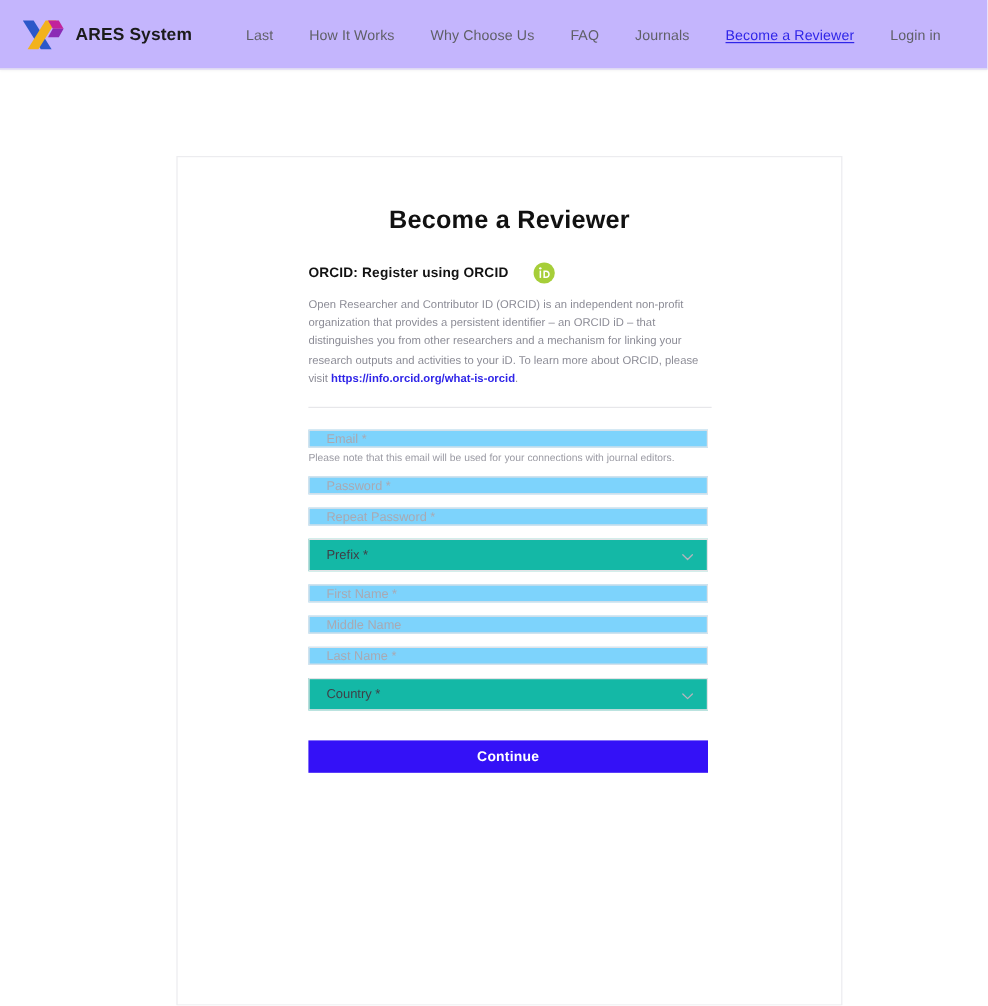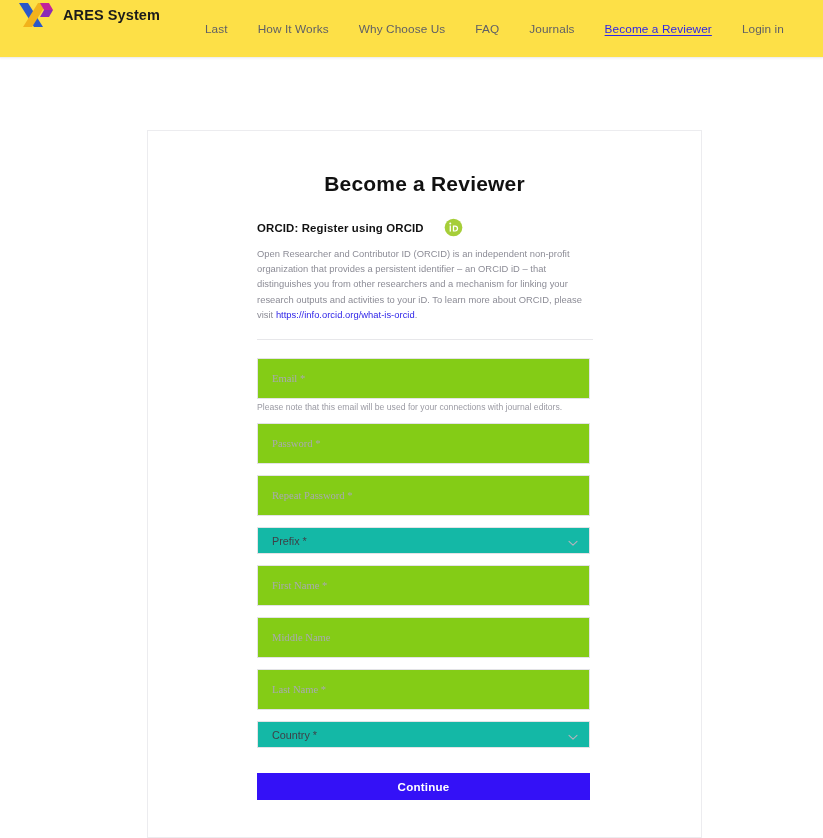--- a/index.html
+++ b/index.html
@@ -11,25 +11,25 @@
     background: #ffffff;
     font-family: "Liberation Sans", sans-serif;
     -webkit-font-smoothing: antialiased;
   }
 
   
   .site-header {
     position: relative;
     height: 58px;
     width: 823px;
-    background: #fde047;
+    background: #c4b5fd;
     border-bottom: 1px solid #efefef;
     box-shadow: 0 1px 2px rgba(0,0,0,0.045);
     display: flex;
-    align-items: flex-start;
+    align-items: center;
   }
   .brand {
     display: flex;
     align-items: center;
     gap: 9px;
     margin-left: 18px;
     text-decoration: none;
   }
   .brand-logo {
     width: 36px;
@@ -125,38 +125,39 @@
   .orcid-desc {
     margin-top: 9px;
     font-size: 9.4px;
     line-height: 1.62;
     color: #8c8c96;
     letter-spacing: 0.02px;
   }
   .orcid-desc .inline-link {
     color: #2f25e8;
     text-decoration: none;
+    font-weight: bold;
   }
 
   .divider {
     height: 1px;
     background: #e7e7ea;
     margin: 17px 0 0 0;
   }
 
   
   .field-block { margin-top: 11px; }
   .field-block.first { margin-top: 18px; }
 
   .text-input {
     width: 333px;
-    height: 41px;
+    height: 15px;
     border: 1px solid #e3e3e6;
-    background: #84cc16;
-    font-family: Liberation Serif, serif;
+    background: #7dd3fc;
+    font-family: Liberation Sans, sans-serif;
     font-size: 10.6px;
     color: #4a4a52;
     padding: 0 12px 0 14px;
     outline: none;
     display: block;
   }
   .text-input::placeholder { color: #a9a9b2; }
 
   .field-hint {
     font-size: 8.6px;

